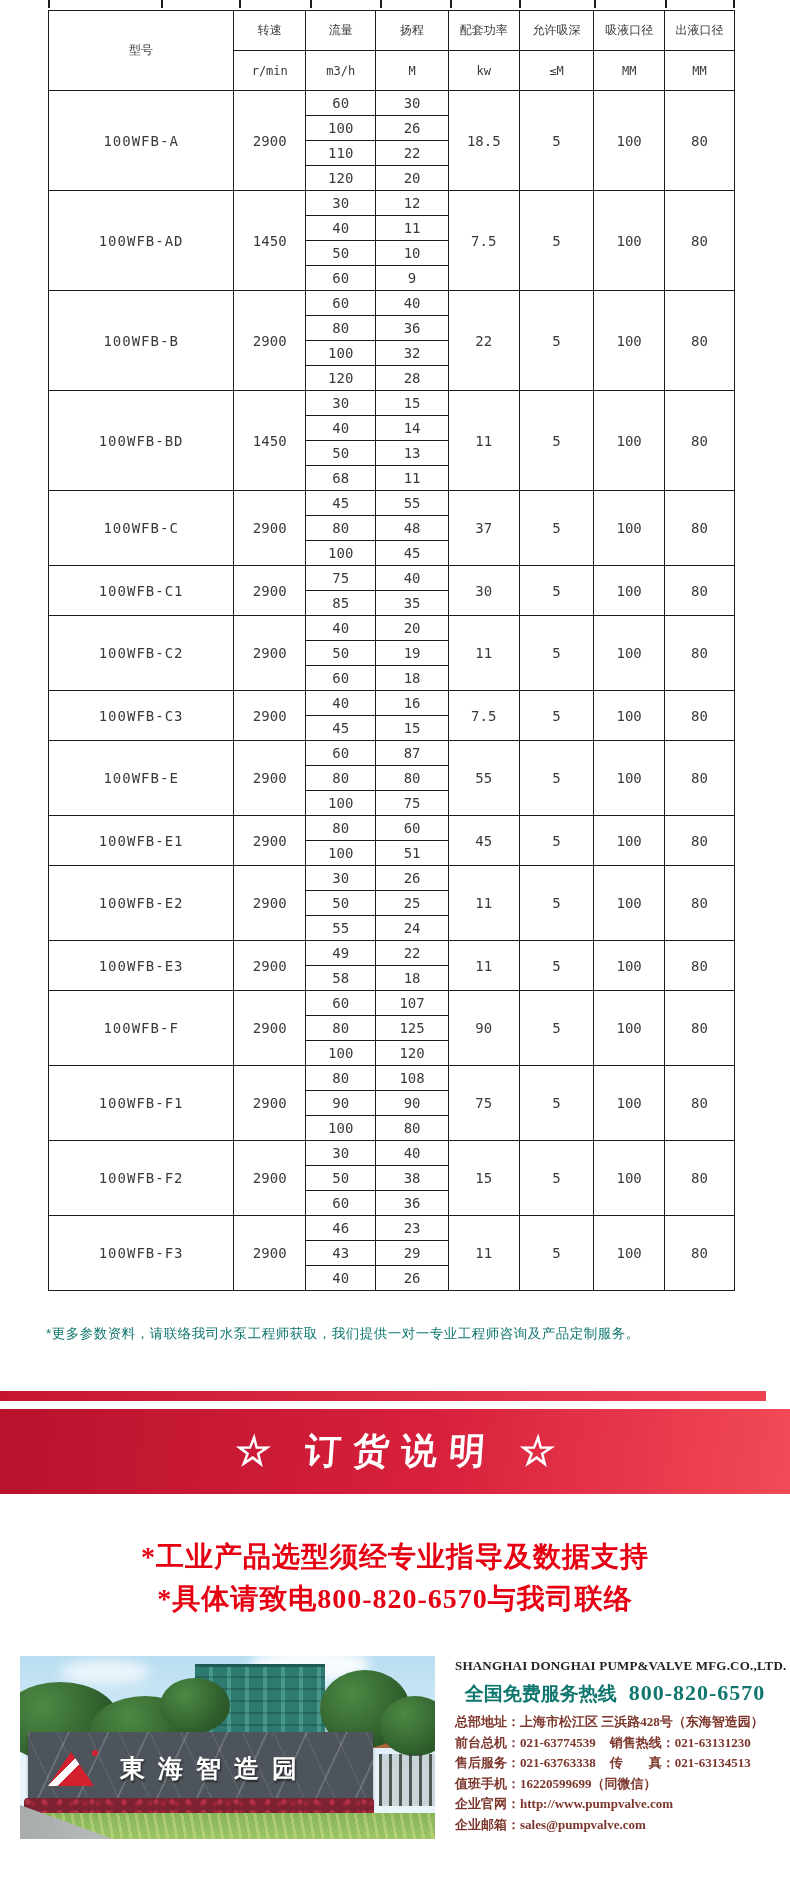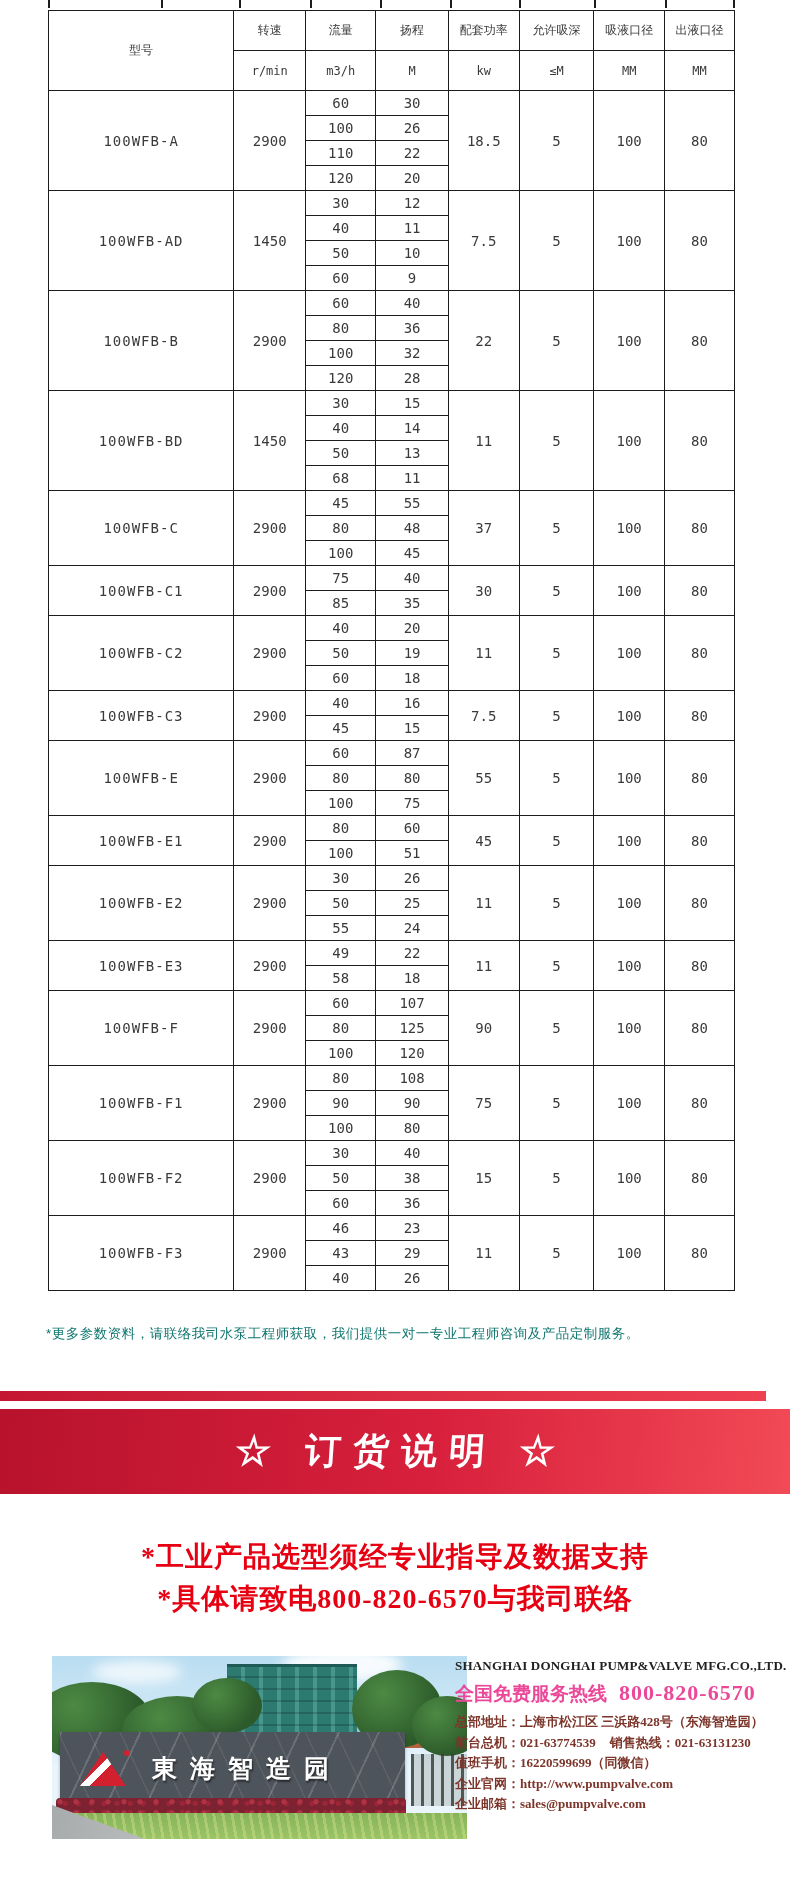--- a/index.html
+++ b/index.html
@@ -41,31 +41,31 @@
     font-weight:bold; color:#e60012; }
   .promo-1 { margin-top:46px; font-size:28px; line-height:34px; letter-spacing:1px; }
   .promo-2 { margin-top:8px;  font-size:28px; line-height:34px; letter-spacing:1px; }
   
   .company { position:relative; margin-top:40px; height:200px; }
   .company-text { position:absolute; left:455px; top:2px; width:320px; }
   .name-cn { font-size:25px; font-weight:bold; color:#111; letter-spacing:0.5px;
     font-family:"Liberation Sans",sans-serif; white-space:nowrap; }
   .name-en { margin-top:0; font-size:13px; font-weight:bold; color:#222;
     font-family:"Liberation Serif", serif; letter-spacing:0.2px; white-space:nowrap; }
-  .hotline { margin-top:6px; color:#ec4899; font-family:"Liberation Serif",serif;
-    font-weight:bold; white-space:nowrap; }
+  .hotline { margin-top:6px; color:#0f766e; font-family:"Liberation Serif",serif;
+    font-weight:bold; white-space:nowrap;text-align:center; }
   .hotline .hl-label { font-size:19px; }
   .hotline .hl-number { font-size:22px; margin-left:8px; letter-spacing:1px; }
   .contact-lines { margin-top:5px; }
   .contact-line { font-family:"Liberation Serif",serif; font-weight:bold;
     font-size:13px; color:#7c352a; line-height:20.5px; white-space:nowrap; }
   .contact-line .seg + .seg { margin-left:14px; }
   
   .photo { position:absolute; left:20px; top:0; width:415px; height:183px;
-    overflow:hidden; background:linear-gradient(#b9ddf1 0%,#d9edf9 45%,#e9f4fb 60%);margin-left:32px; }
+    overflow:hidden; background:linear-gradient(#b9ddf1 0%,#d9edf9 45%,#e9f4fb 60%); }
   .cloud { position:absolute; background:#ffffff; border-radius:50%; filter:blur(6px); opacity:.9; }
   .cloud.c1 { left:230px; top:-8px; width:120px; height:34px; }
   .cloud.c2 { left:40px;  top:4px;  width:90px;  height:24px; opacity:.7; }
   .building { position:absolute; left:175px; top:8px; width:130px; height:74px;
     background:
       repeating-linear-gradient(0deg, rgba(0,0,0,.18) 0 2px, transparent 2px 12px),
       repeating-linear-gradient(90deg, #2c7a70 0 14px, #48978d 14px 18px);
     border-top:3px solid #1f5b54; }
   .building-wing { position:absolute; left:305px; top:34px; width:45px; height:46px;
     background:repeating-linear-gradient(90deg,#9fc3d4 0 8px,#c3dce8 8px 12px); }
@@ -492,18 +492,19 @@
 
   <div class="company-text">
     <div class="name-en">SHANGHAI DONGHAI PUMP&amp;VALVE MFG.CO.,LTD.</div>
     <div class="hotline">
       <span class="hl-label">全国免费服务热线</span>
       <span class="hl-number">800-820-6570</span>
     </div>
     <div class="contact-lines" id="contact-lines">
         <div class="contact-line"><span class="seg"><span>总部地址：</span><span>上海市松江区 三浜路428号（东海智造园）</span></span></div>
         <div class="contact-line"><span class="seg"><span>前台总机：</span><span>021-63774539</span></span><span class="seg"><span>销售热线：</span><span>021-63131230</span></span></div>
+        <div class="contact-line"><span class="seg"><span>售后服务：</span><span>021-63763338</span></span><span class="seg"><span>传　　真：</span><span>021-63134513</span></span></div>
         <div class="contact-line"><span class="seg"><span>值班手机：</span><span>16220599699（同微信）</span></span></div>
         <div class="contact-line"><span class="seg"><span>企业官网：</span><span>http://www.pumpvalve.com</span></span></div>
         <div class="contact-line"><span class="seg"><span>企业邮箱：</span><span>sales@pumpvalve.com</span></span></div>
       </div>
   </div>
 </div>
 
 </body></html>

